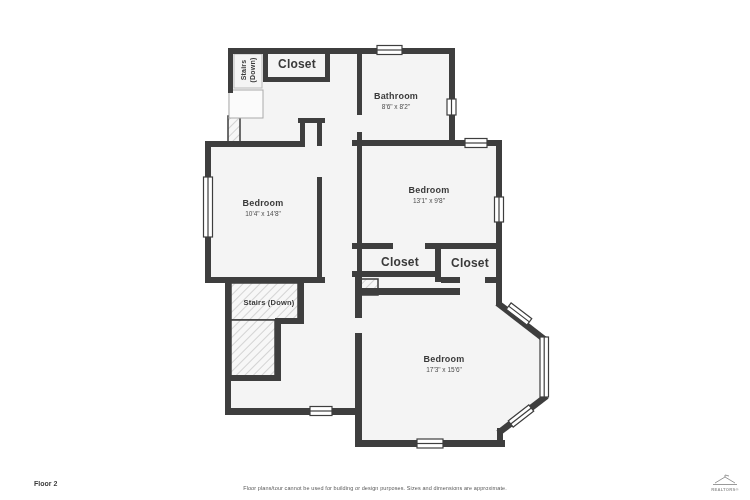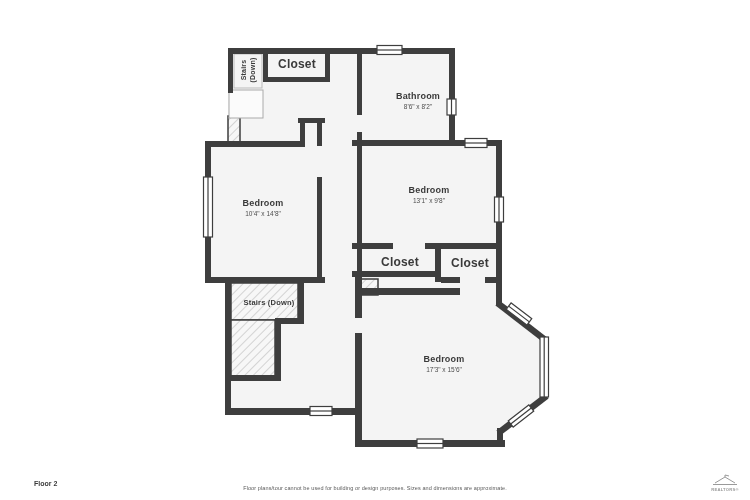--- a/index.html
+++ b/index.html
@@ -135,21 +135,21 @@
         <rect x="506" y="310" width="26" height="8"></rect>
         <line x1="506" y1="314" x2="532" y2="314"></line>
       </g>
       <g transform="rotate(-37.7 521 416)">
         <rect x="508" y="412" width="26" height="8"></rect>
         <line x1="508" y1="416" x2="534" y2="416"></line>
       </g>
     </g>
   </svg>
 
-  <div class="lbl" style="left:418px;top:101px;">
+  <div class="lbl" style="left:396px;top:101px;">
     <span class="room-name">Bathroom</span>
     <span class="room-dims">8'6" x 8'2"</span>
   </div>
 
   <div class="lbl" style="left:263px;top:208px;">
     <span class="room-name">Bedroom</span>
     <span class="room-dims">10'4" x 14'8"</span>
   </div>
 
   <div class="lbl" style="left:429px;top:195px;">

